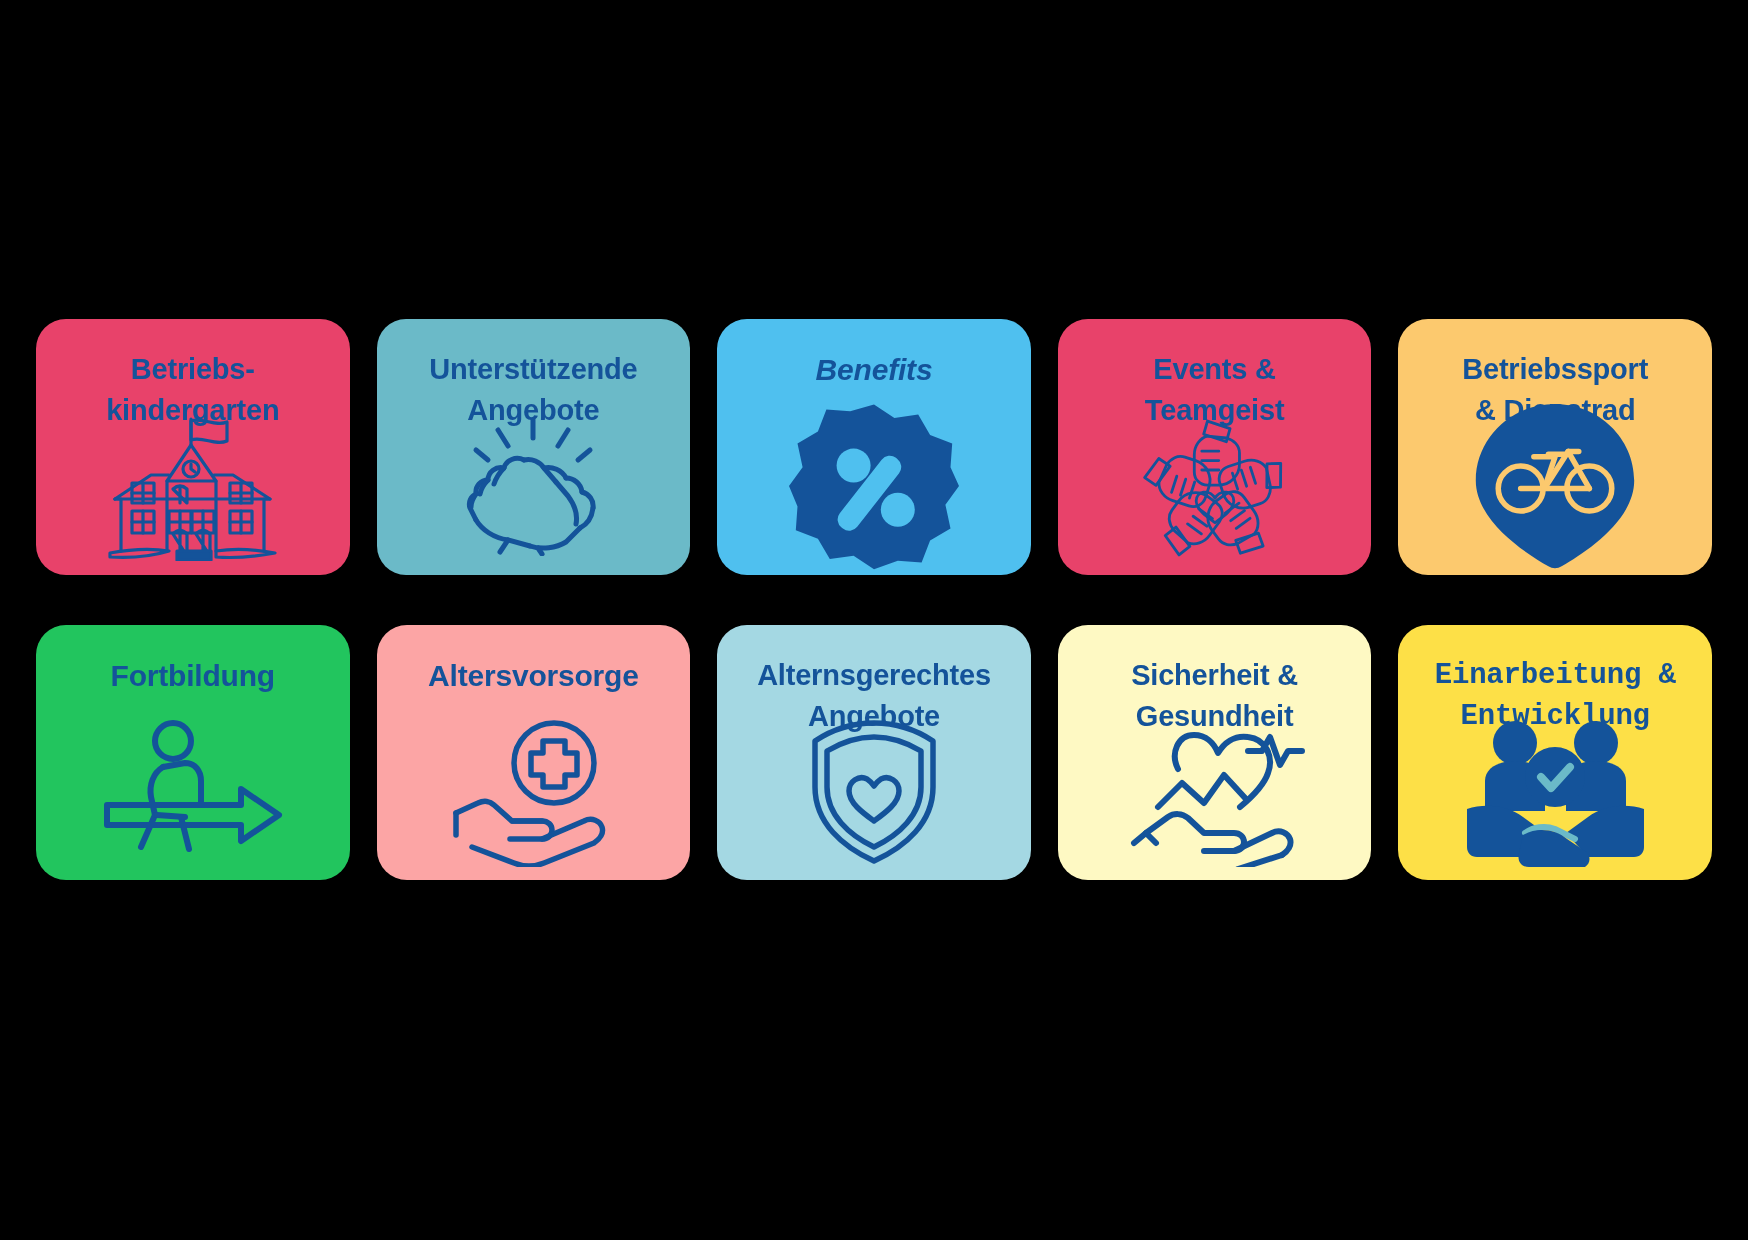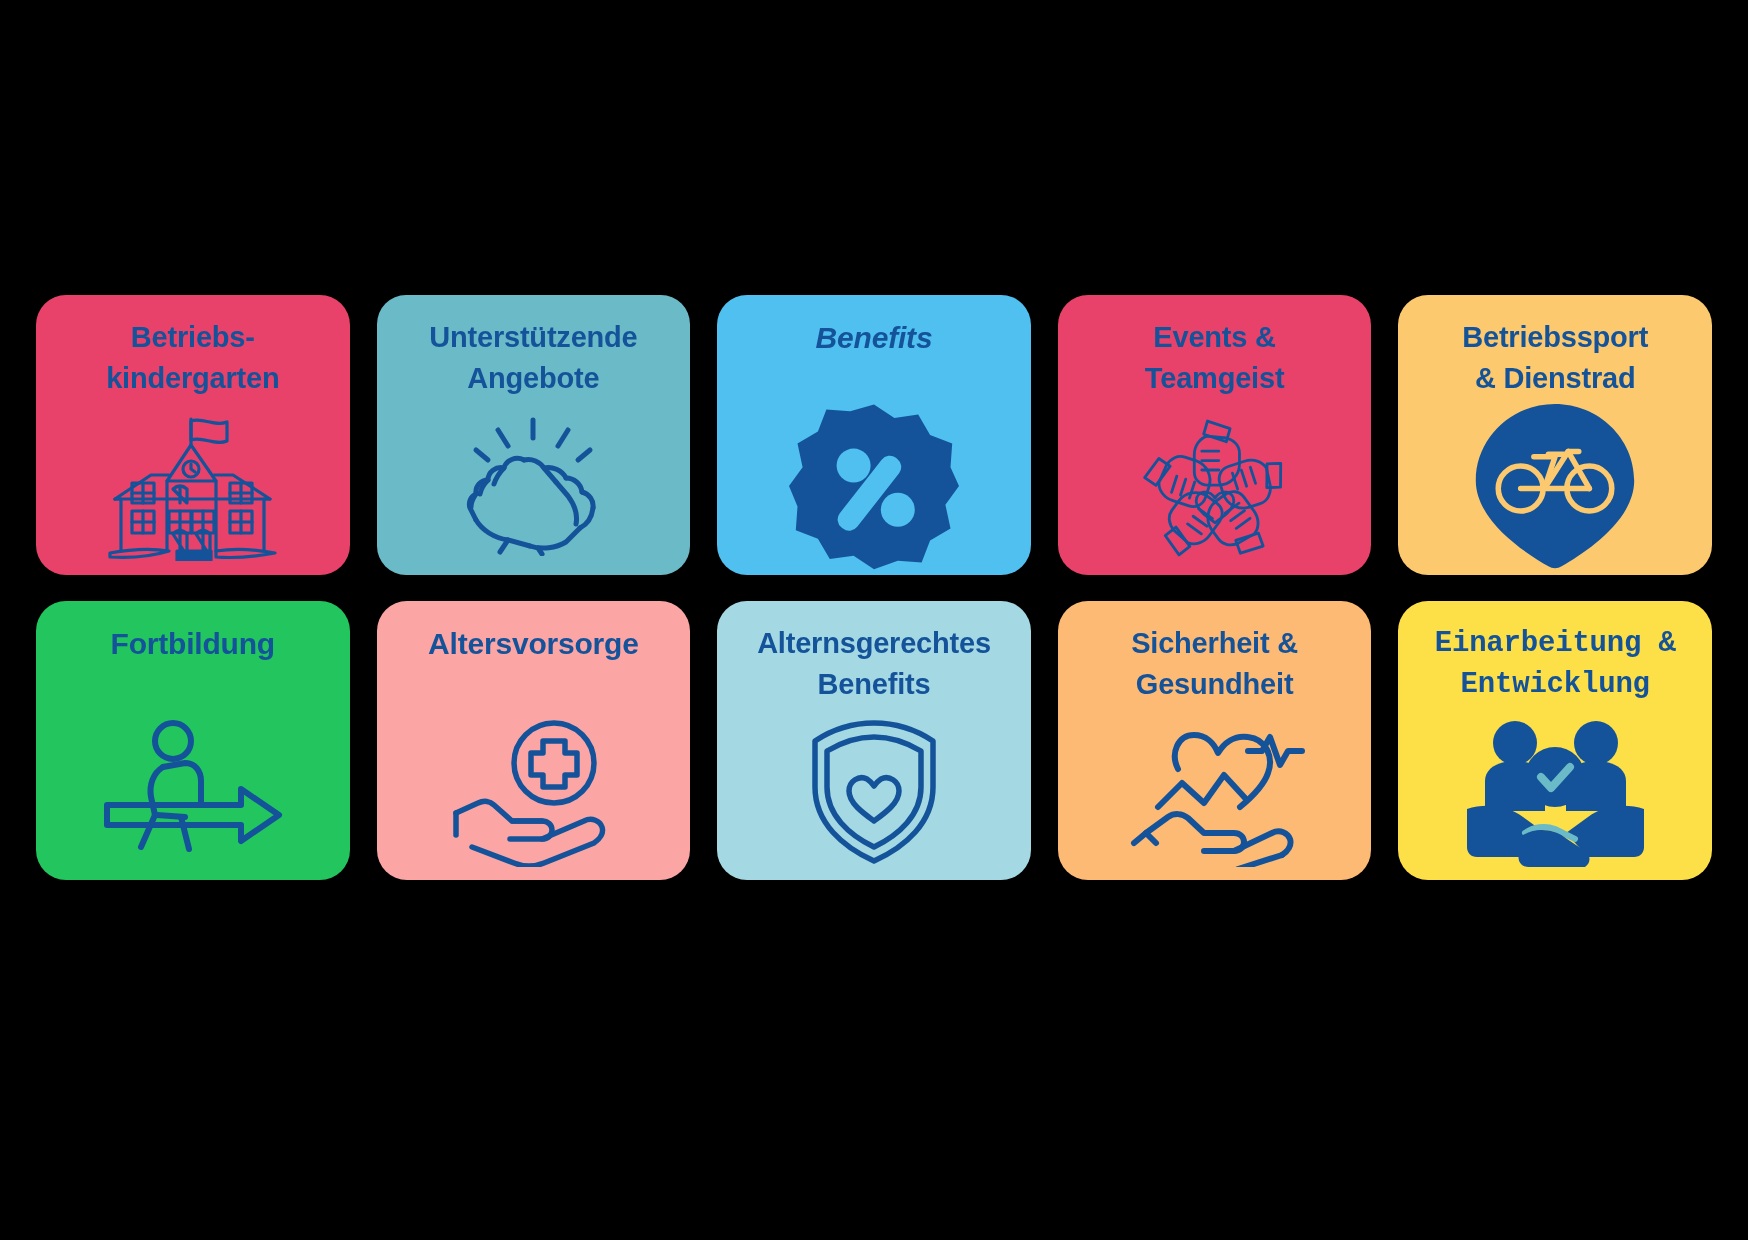--- a/index.html
+++ b/index.html
@@ -28,21 +28,22 @@
     column-gap: 27px;
     row-gap: 26px;
   }
   .card {
     position: relative;
     border-radius: 30px;
     overflow: hidden;
     display: flex;
     flex-direction: column;
     align-items: flex-start;
-    padding-top: 22px;
+    padding-top: 30px;
+    margin-top: 24px;
   }
   .card-title {
     color: #14539A;
     font-weight: bold;
     font-size: 30px;
     line-height: 1.42;
     text-align: center;
     letter-spacing: -0.2px;
     width: 100%;
     padding: 0 6px;
@@ -230,31 +231,31 @@
           <path d="M18 96 L40 86 C46 83 52 84 56 88 L74 104 L104 104 C110 104 114 108 114 113 C114 118 110 122 104 122 L72 122"></path>
           <path d="M74 104 L104 104"></path>
           <path d="M104 122 L146 104 C154 100 162 104 164 110 C166 116 162 122 156 126 L106 146 C96 150 86 150 76 146 L34 130"></path>
           <path d="M18 96 L18 118"></path>
         </svg>
       </div>
     </div>
 
     <div class="card t-2line" style="background: rgb(164, 216, 227);">
       <div class="card-title">Alternsgerechtes
-Benefits</div>
+Angebote</div>
       <div class="icon-wrap">
         <svg width="150" height="150" viewBox="0 0 150 150" fill="none" stroke="#14539A" stroke-width="5.5" stroke-linecap="round" stroke-linejoin="round">
           <path d="M75 6 C48 6 28 16 16 24 L16 70 C16 106 44 130 75 144 C106 130 134 106 134 70 L134 24 C122 16 102 6 75 6 Z"></path>
           <path d="M75 20 C54 20 38 28 28 34 L28 70 C28 98 50 118 75 130 C100 118 122 98 122 70 L122 34 C112 28 96 20 75 20 Z"></path>
           <path d="M75 104 C64 96 50 86 50 74 C50 64 60 58 68 62 C71 64 73 66 75 69 C77 66 79 64 82 62 C90 58 100 64 100 74 C100 86 86 96 75 104 Z"></path>
         </svg>
       </div>
     </div>
 
-    <div class="card t-2line" style="background: #fdba74;">
+    <div class="card t-2line" style="background: #fef9c3;">
       <div class="card-title">Sicherheit &amp;
 Gesundheit</div>
       <div class="icon-wrap">
         <svg width="190" height="150" viewBox="0 0 190 150" fill="none" stroke="#14539A" stroke-width="6" stroke-linecap="round" stroke-linejoin="round">
           <path d="M58 52 C50 36 58 18 74 18 C86 18 94 26 98 36 C104 26 114 18 128 20 C146 22 154 40 148 56 C144 68 132 80 120 90"></path>
           <path d="M38 90 L62 66 L84 86 L104 58 L126 82"></path>
           <path d="M128 34 L142 34 L150 20 L160 48 L168 34 L182 34"></path>
           <path d="M14 126 L26 116 L36 126"></path>
           <path d="M26 116 L48 100 C54 96 62 96 68 101 L84 116 L114 116 C120 116 124 120 124 125 C124 130 120 134 114 134 L84 134"></path>
           <path d="M114 134 L152 116 C160 112 168 116 170 122 C172 128 168 134 162 138"></path>

